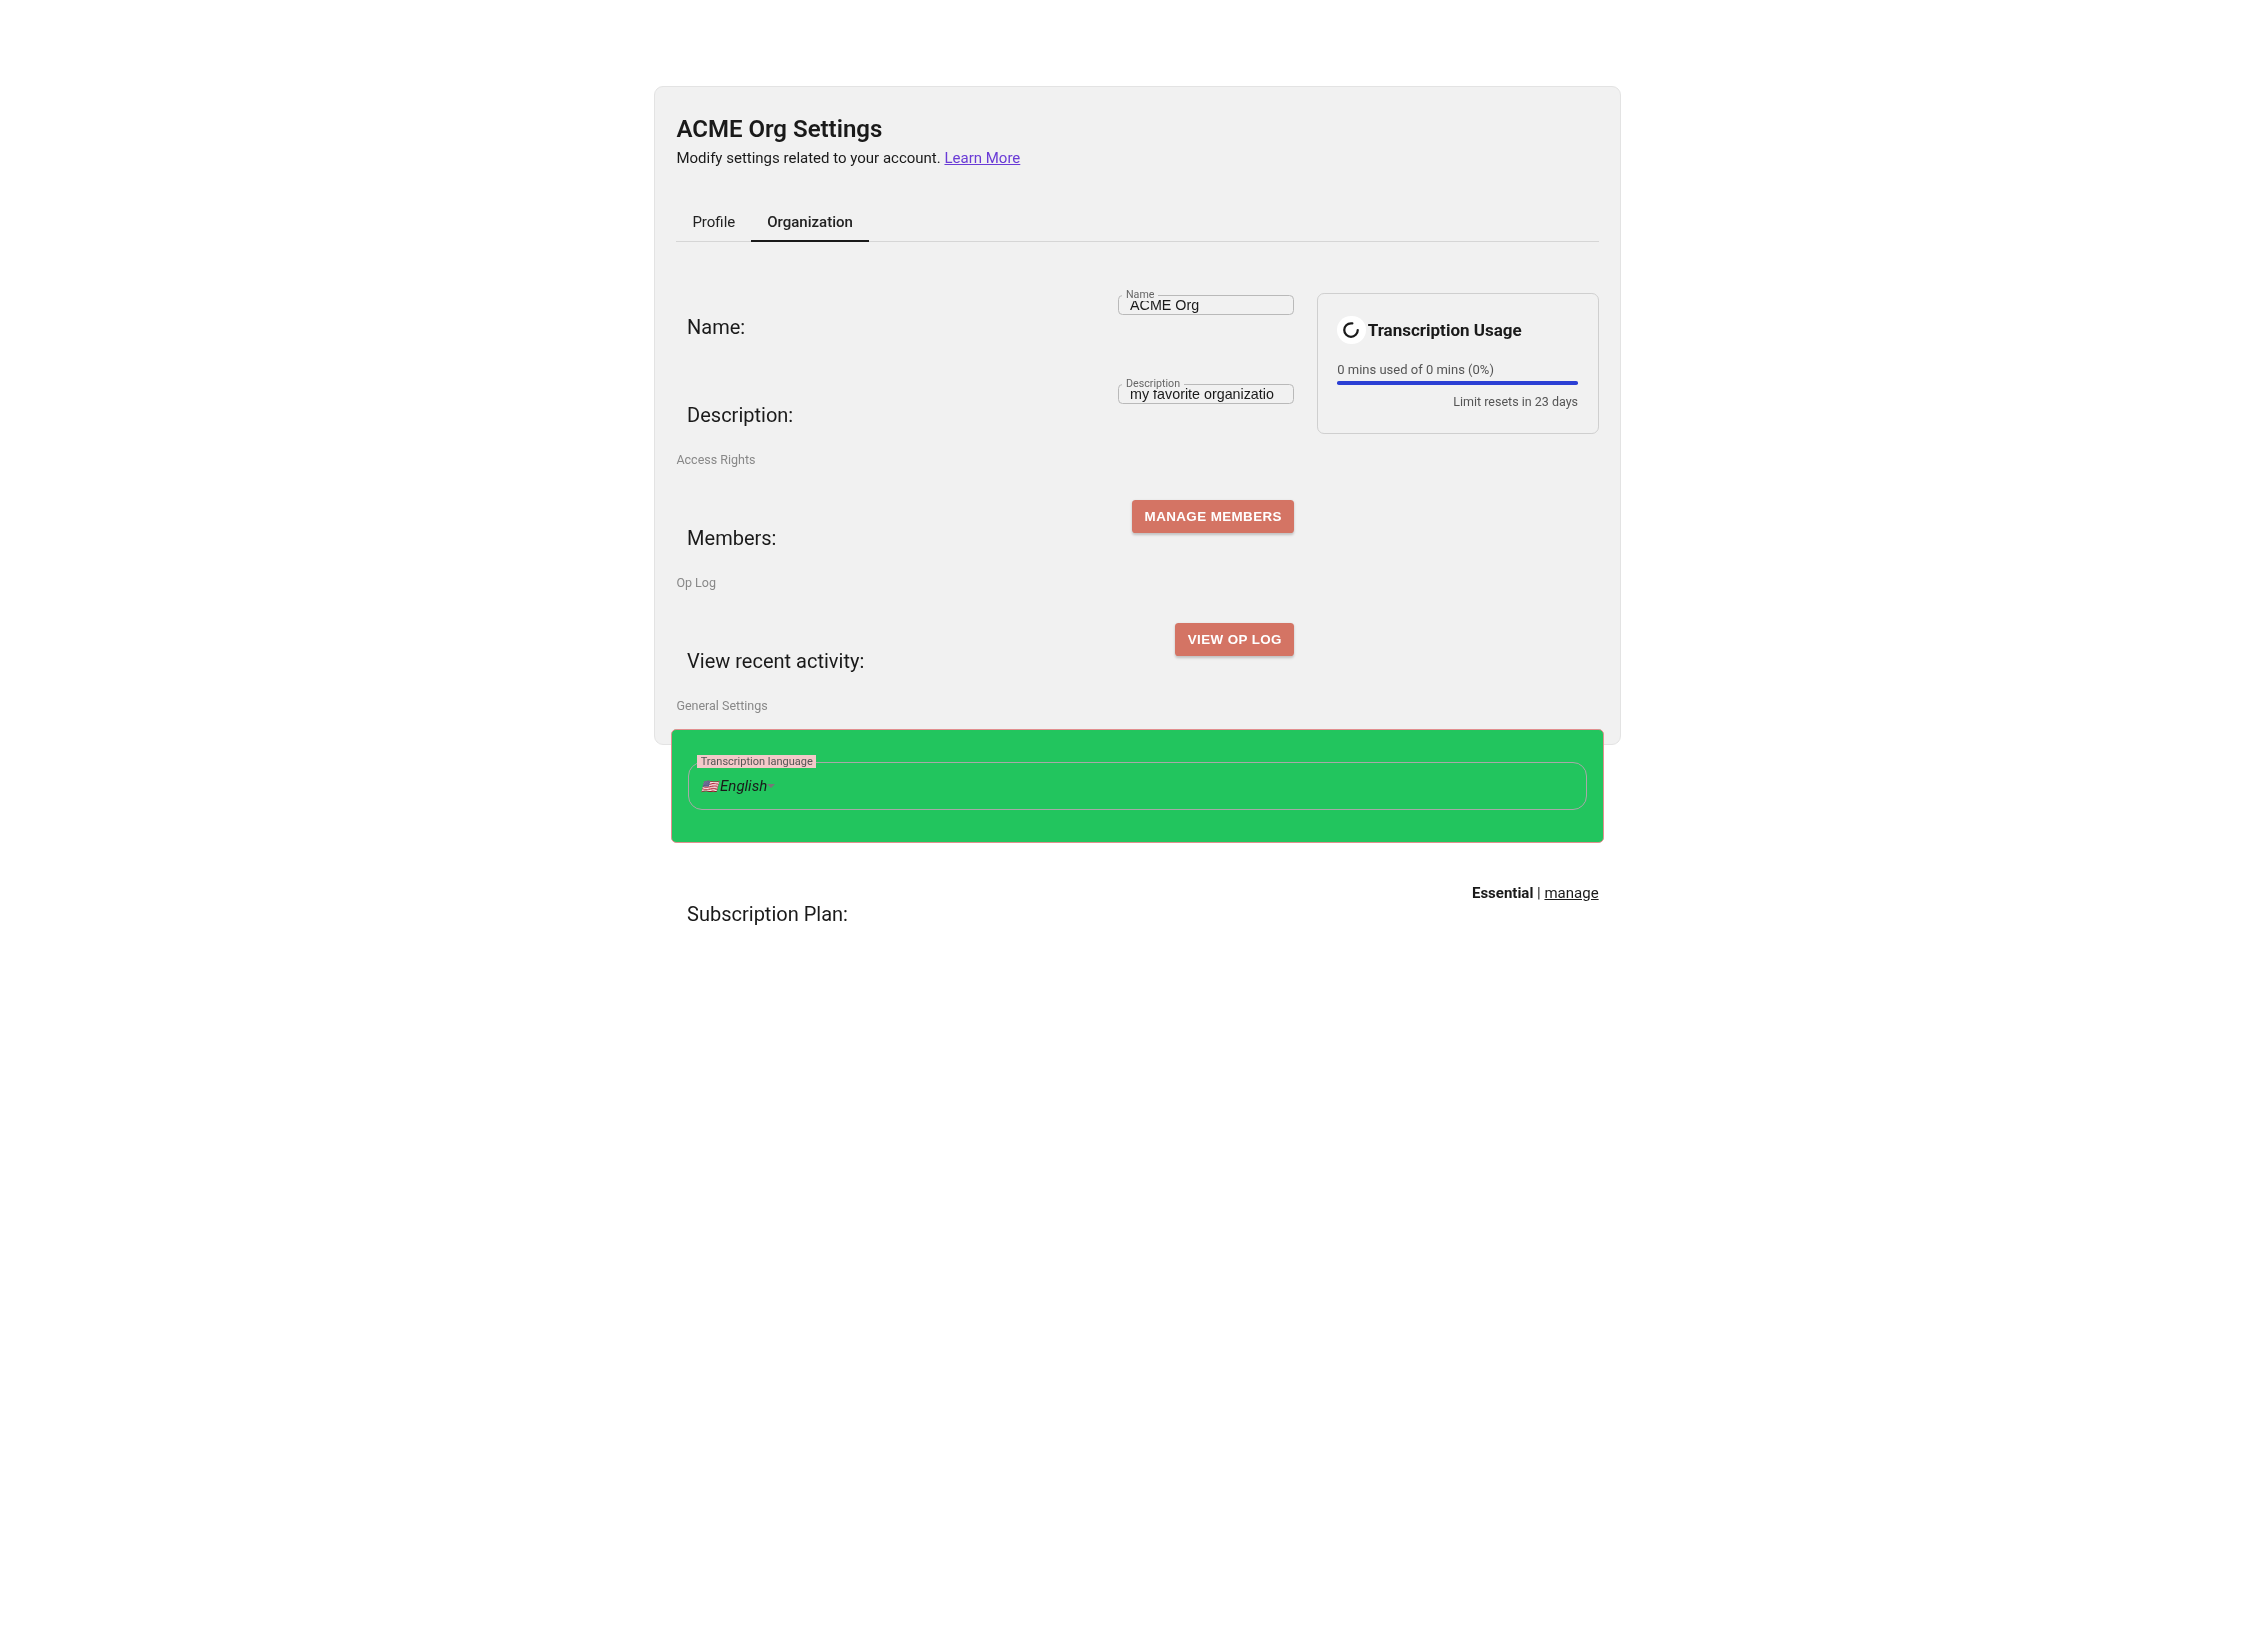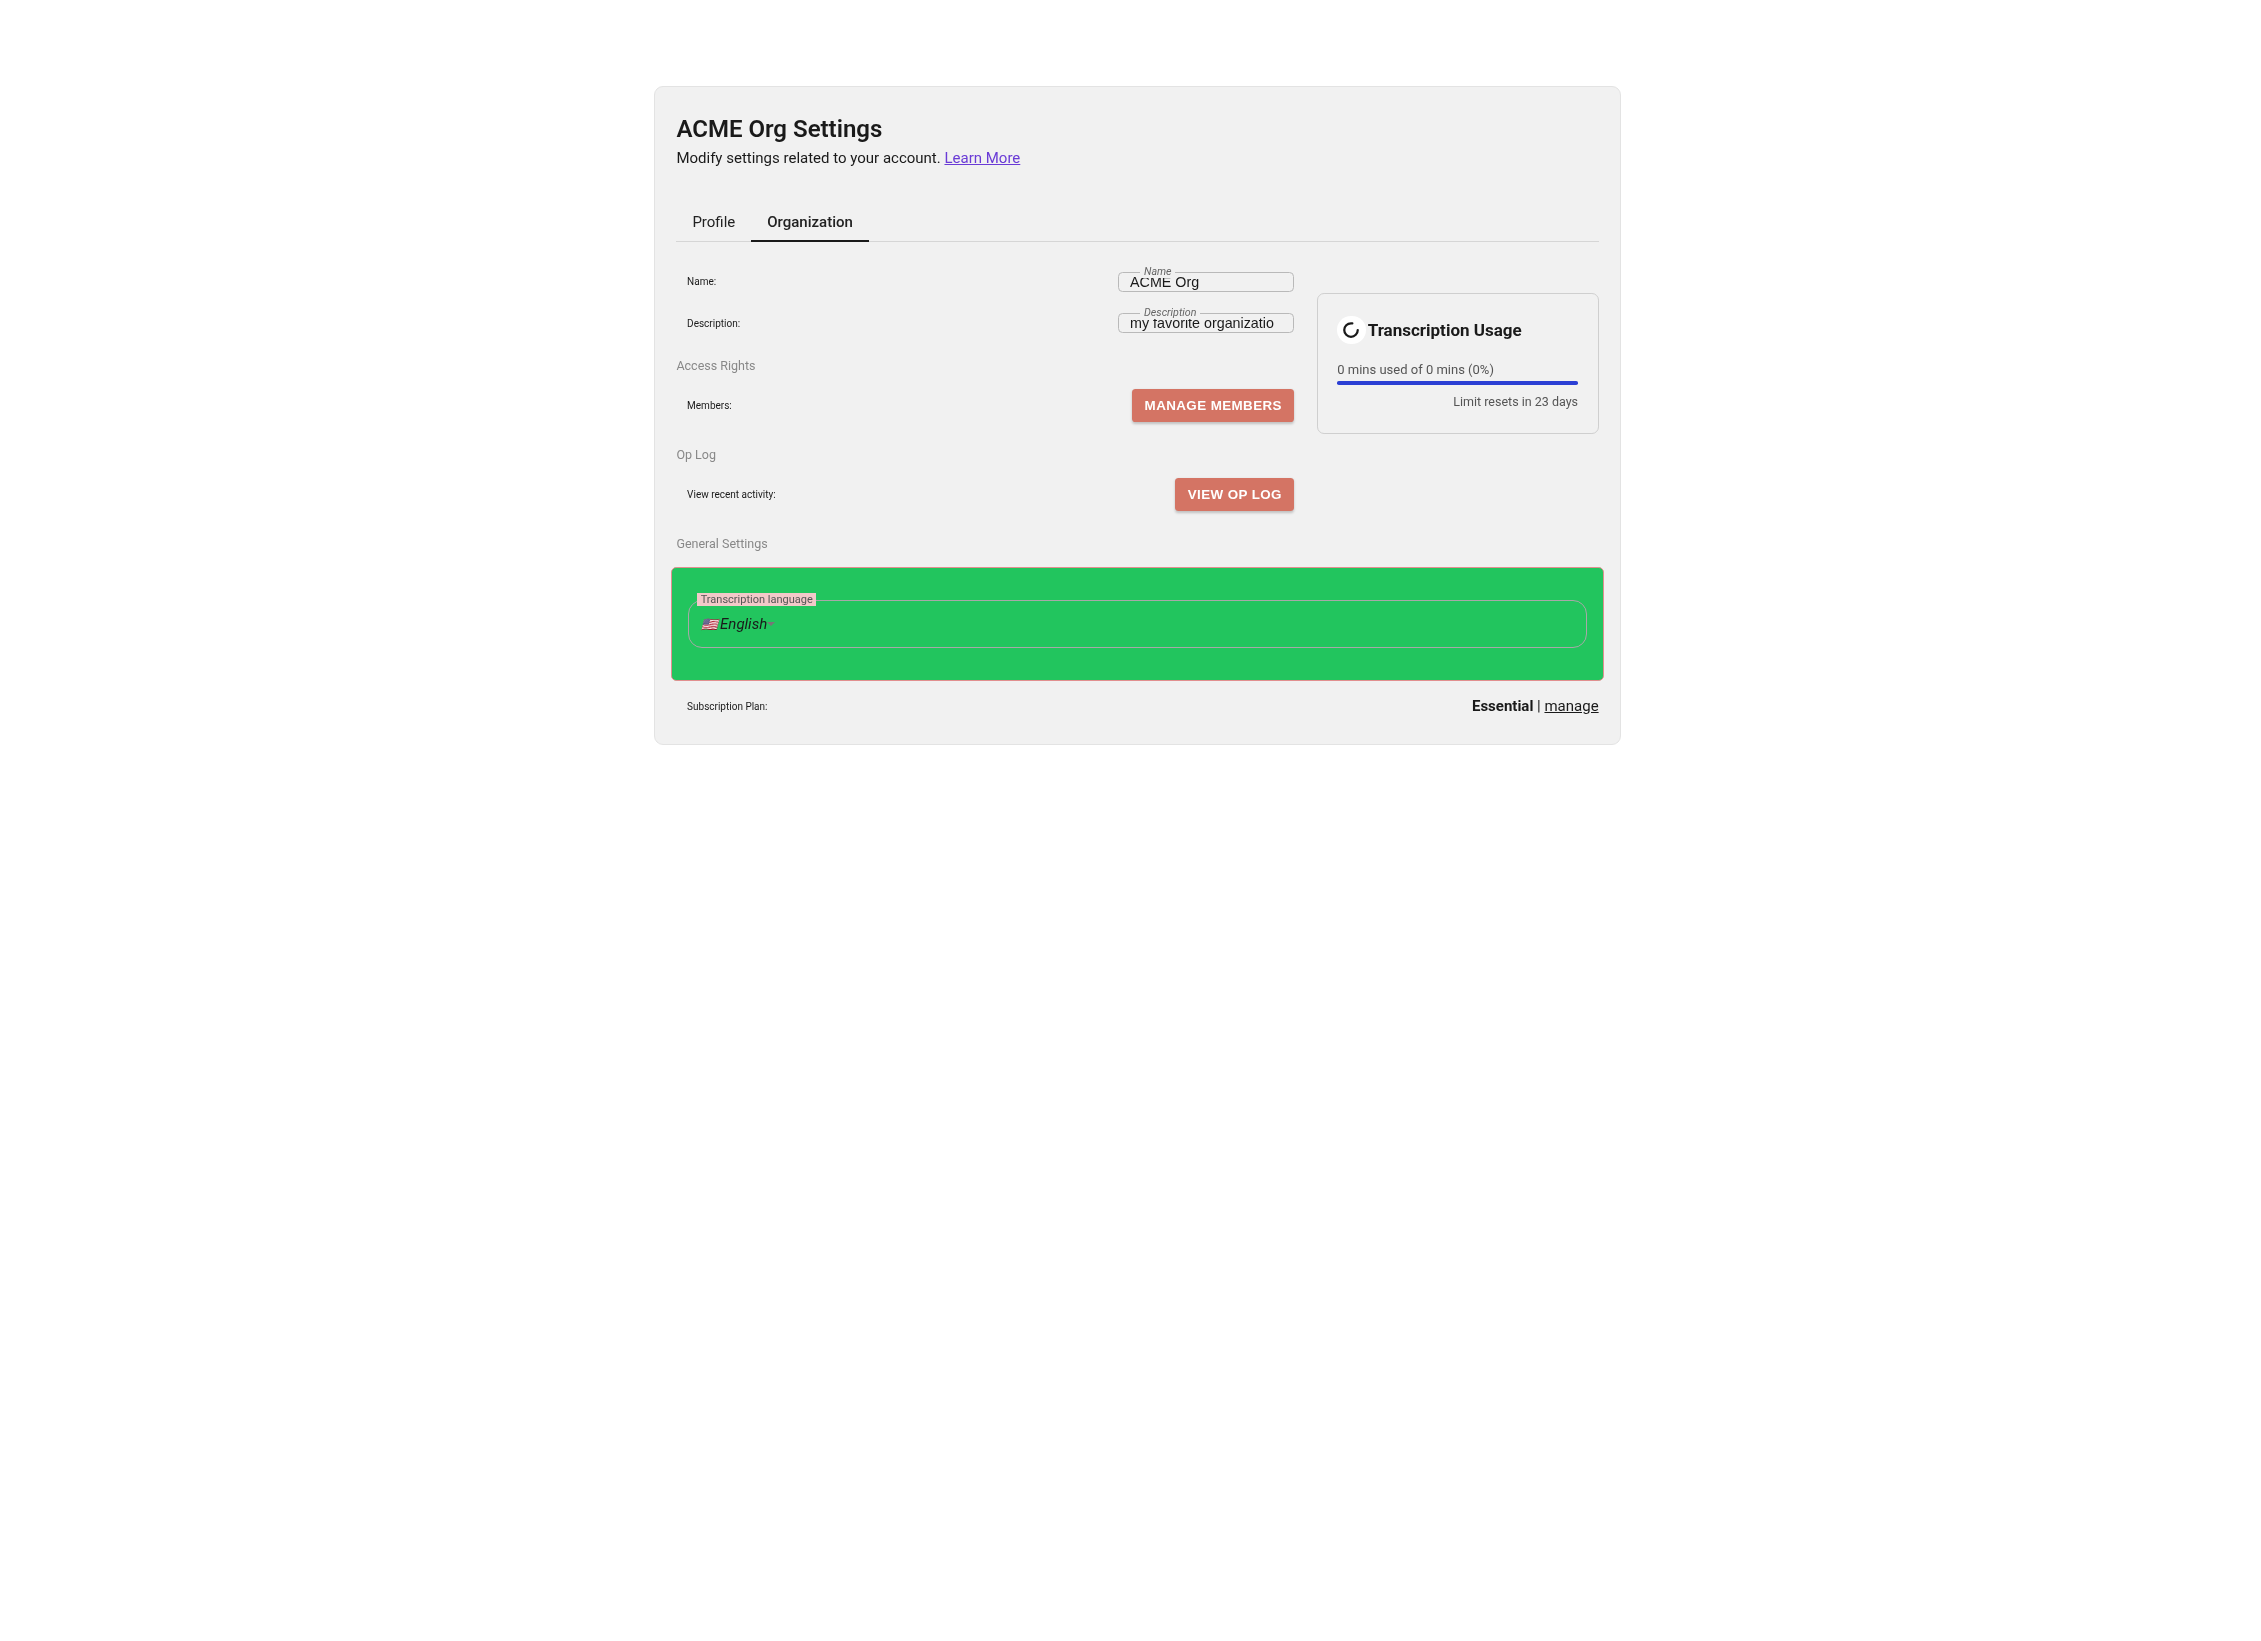--- a/index.html
+++ b/index.html
@@ -68,48 +68,48 @@
   }
   .row {
     display: flex;
     align-items: center;
     justify-content: space-between;
     position: relative;
   }
   .row-name { margin-top: 30px; }
   .row-desc { margin-top: 21.4px; }
   .label {
-    font-size: 10px;
+    font-size: 20px;
     padding-left: 10.7px;
+    margin-top: 43px;
   }
   .tf-wrap {
     position: relative;
     width: 176px;
   }
   .tf-wrap.medium { width: 176px; }
   .tf {
     width: 176px;
     height: 20px;
     border: 0.9px solid #b9b9b9;
     border-radius: 4.5px;
     background: transparent;
     padding: 0 10.7px;
     font-size: 14.3px;
     color: #1a1a1a;
     outline: none;
   }
   .tf-float {
     position: absolute;
     top: -7.1px;
-    left: 22px;
+    left: 4px;
     background: #f1f1f1;
     padding: 0 3.6px;
     font-size: 10.7px;
     color: #666;
-    font-style: italic;
   }
   .section-header {
     font-size: 12.5px;
     color: #888;
     margin: 25px 0 0 0;
   }
   .row-members { margin-top: 16px; }
   .row-oplog { margin-top: 16px; }
   .btn {
     background: #d47464;

